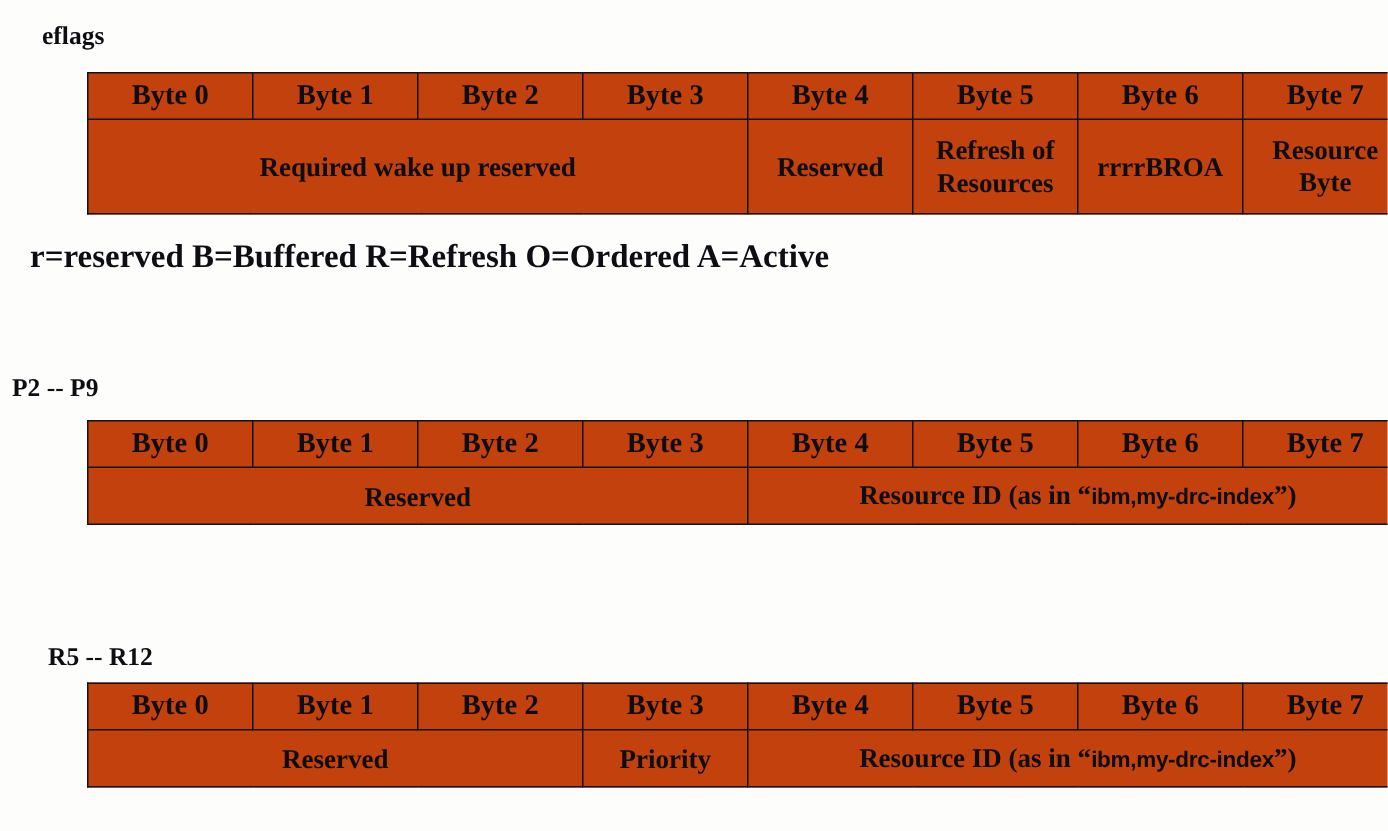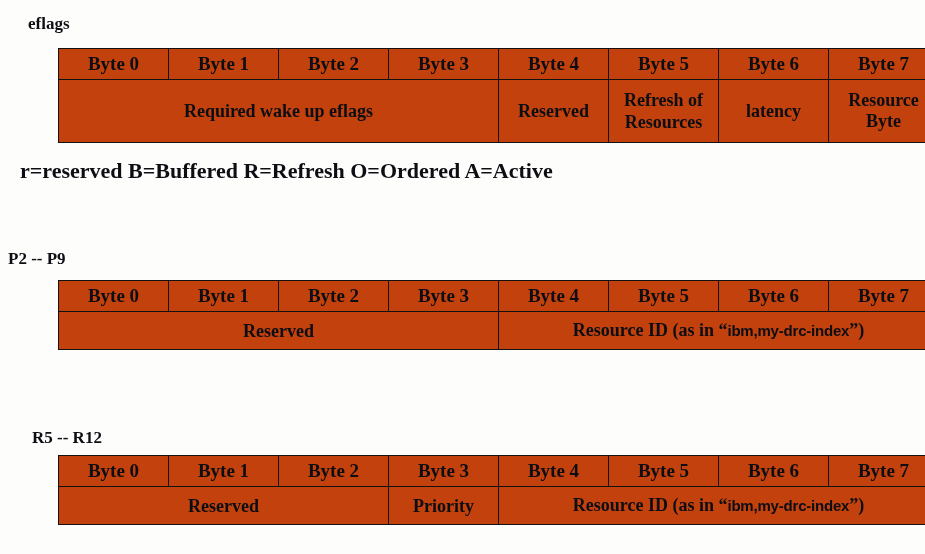--- a/index.html
+++ b/index.html
@@ -117,24 +117,24 @@
       <td>Byte 0</td>
       <td>Byte 1</td>
       <td>Byte 2</td>
       <td>Byte 3</td>
       <td>Byte 4</td>
       <td>Byte 5</td>
       <td>Byte 6</td>
       <td>Byte 7</td>
     </tr>
     <tr class="r-body">
-      <td colspan="4" class="body-cell">Required wake up eflags</td>
+      <td colspan="4" class="body-cell">Required wake up reserved</td>
       <td class="body-cell">Reserved</td>
       <td class="body-cell">Refresh of Resources</td>
-      <td class="body-cell">latency</td>
+      <td class="body-cell">rrrrBROA</td>
       <td class="body-cell rescode">Resource Byte</td>
     </tr>
   </tbody>
     </table>
 
   <div class="legend" style="left:20px; top:161px;">r=reserved B=Buffered R=Refresh O=Ordered A=Active</div>
 
   <div class="section-label" style="left:8px; top:249px;">P2 -- P9</div>
 
   <table class="bytetable" id="tbl-p2p9">

